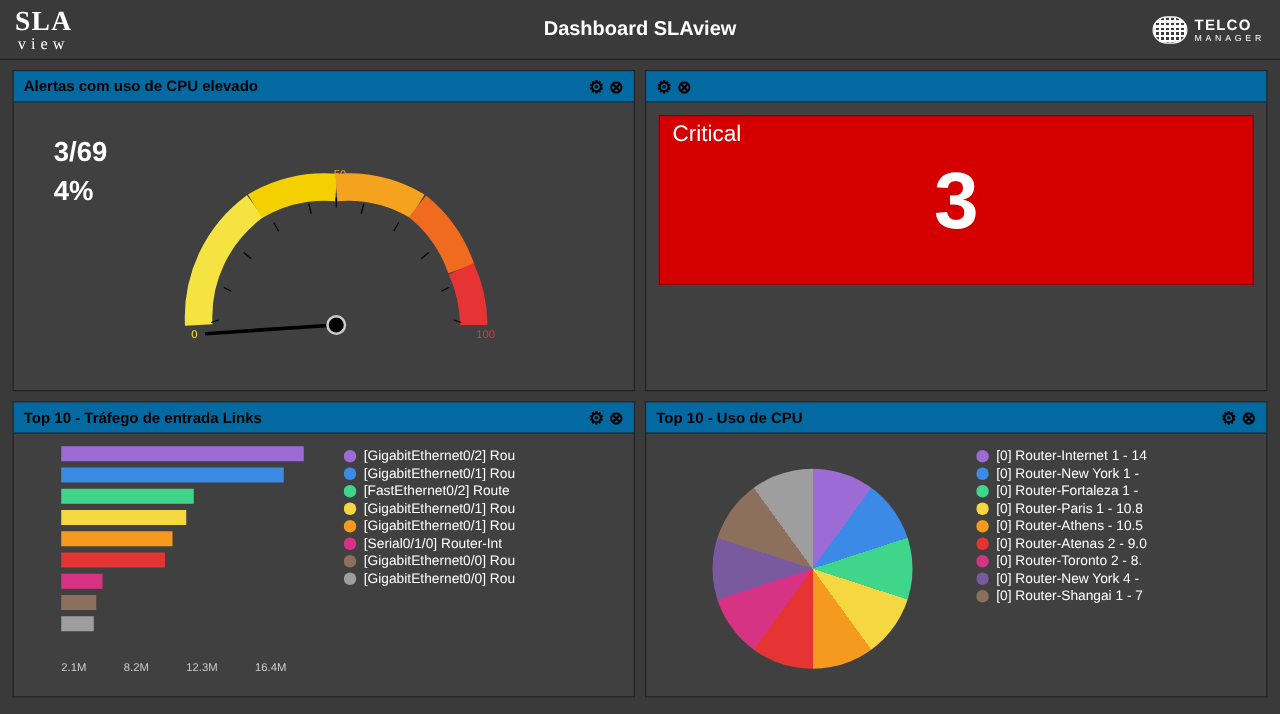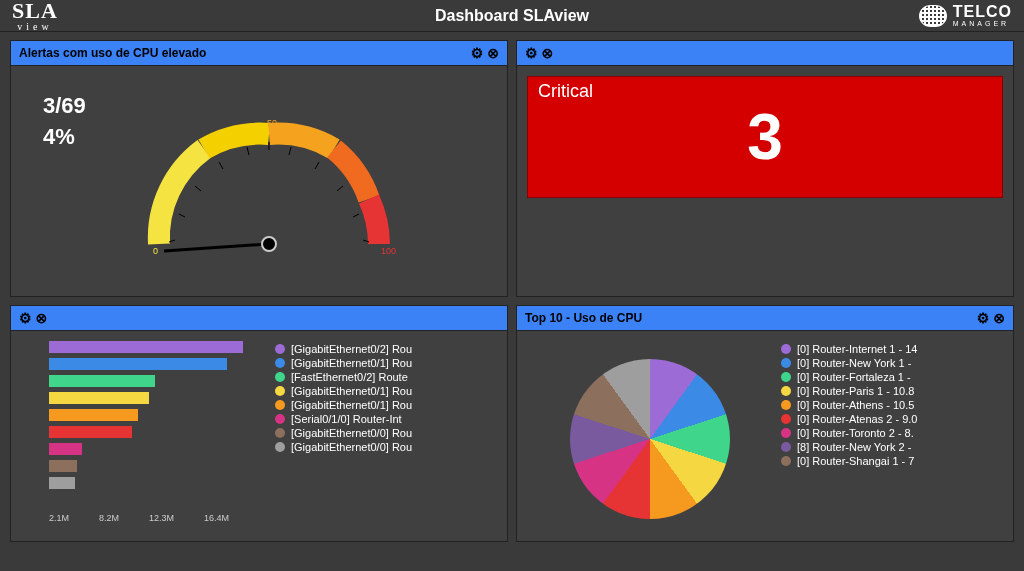--- a/index.html
+++ b/index.html
@@ -5,66 +5,66 @@
   * { box-sizing: border-box; margin: 0; padding: 0; }
   body {
     background: #3a3a3a;
     font-family: Arial, sans-serif;
     color: #fff;
     width: 1024px;
     height: 571px;
     overflow: hidden;
   }
   .header {
-    height: 32px;
+    height: 48px;
     display: flex;
     align-items: center;
     justify-content: space-between;
     padding: 0 12px;
     border-bottom: 1px solid #222;
   }
   .logo-left {
     font-family: Georgia, serif;
     font-size: 22px;
     line-height: 1;
   }
   .logo-left .big { font-size: 22px; font-weight: bold; letter-spacing: 1px; }
-  .logo-left .small { font-size: 10px; letter-spacing: 4px; display:block; text-align:center; }
+  .logo-left .small { font-size: 13px; letter-spacing: 4px; display:block; text-align:center; }
   .title-center {
     font-size: 16px;
     font-weight: bold;
     position: absolute;
     left: 50%;
     transform: translateX(-50%);
   }
   .logo-right { display:flex; align-items:center; gap:6px; }
   .logo-right .globe {
     width: 28px; height: 22px;
     background: repeating-linear-gradient(0deg,#fff 0 2px,transparent 2px 4px),
                 repeating-linear-gradient(90deg,#fff 0 2px,transparent 2px 4px);
     background-color:#3a3a3a;
     border-radius: 50%/60%;
     border:1px solid #fff;
   }
   .logo-right .txt { line-height:1; }
-  .logo-right .txt .t1 { font-size:16px; font-weight:bold; letter-spacing:1px; }
+  .logo-right .txt .t1 { font-size:12px; font-weight:bold; letter-spacing:1px; }
   .logo-right .txt .t2 { font-size:7px; letter-spacing:3px; display:block; }
 
   .grid {
     display: grid;
     grid-template-columns: 1fr 1fr;
     gap: 8px;
     padding: 8px 10px;
   }
   .panel {
     background: #404040;
     border: 1px solid #222;
   }
   .panel-head {
-    background: #3b82f6;
+    background: #0369a1;
     color: #000;
     font-size: 12px;
     font-weight: bold;
     padding: 4px 8px;
     display: flex;
     align-items: center;
     justify-content: space-between;
     border-bottom: 1px solid #222;
   }
   .panel-head .actions { display:flex; gap:4px; }
@@ -73,21 +73,21 @@
 
   
   .gauge-panel-body { height: 230px; display:flex; align-items:center; }
   .gauge-stats { position:absolute; left:32px; top:25px; font-size:22px; font-weight:bold; line-height:1.4; }
   .gauge-wrap { margin-left:110px; margin-top:10px; }
 
   
   .crit-body { height: 230px; padding:10px; }
   .crit-box {
     background: #d40000;
-    height: 122px;
+    height: 136px;
     position: relative;
     border: 1px solid #800;
   }
   .crit-box .lbl {
     position:absolute; top:4px; left:10px;
     font-size:18px; color:#fff;
   }
   .crit-box .num {
     font-size:64px; font-weight:bold;
     position:absolute; left:50%; top:50%;
@@ -183,20 +183,21 @@
     <div class="panel-body crit-body">
       <div class="crit-box">
         <div class="lbl">Critical</div>
         <div class="num">3</div>
       </div>
     </div>
   </div>
 
   <div class="panel">
     <div class="panel-head">
+      <span>Top 10 - Tráfego de entrada Links</span>
       <span class="actions">
         <span>⚙</span>
         <span>⊗</span>
       </span>
     </div>
     <div class="panel-body chart-body">
       <div class="chart-area" id="bar-chart">
 
         <div class="bar-row" style="margin-left: 30px;">
             <div class="bar" style="background: rgb(157, 107, 214); width: 194.444px;"></div>
@@ -305,21 +306,21 @@
           <div class="legend-row">
             <span class="legend-swatch" style="background: rgb(230, 51, 51);"></span>
             <span>[0] Router-Atenas 2 - 9.0</span>
           </div>
           <div class="legend-row">
             <span class="legend-swatch" style="background: rgb(214, 51, 132);"></span>
             <span>[0] Router-Toronto 2 - 8.</span>
           </div>
           <div class="legend-row">
             <span class="legend-swatch" style="background: rgb(122, 90, 158);"></span>
-            <span>[8] Router-New York 2 -</span>
+            <span>[0] Router-New York 4 -</span>
           </div>
           <div class="legend-row">
             <span class="legend-swatch" style="background: rgb(140, 111, 92);"></span>
             <span>[0] Router-Shangai 1 - 7</span>
           </div>
         </div>
     </div>
   </div>
 
 </div>

